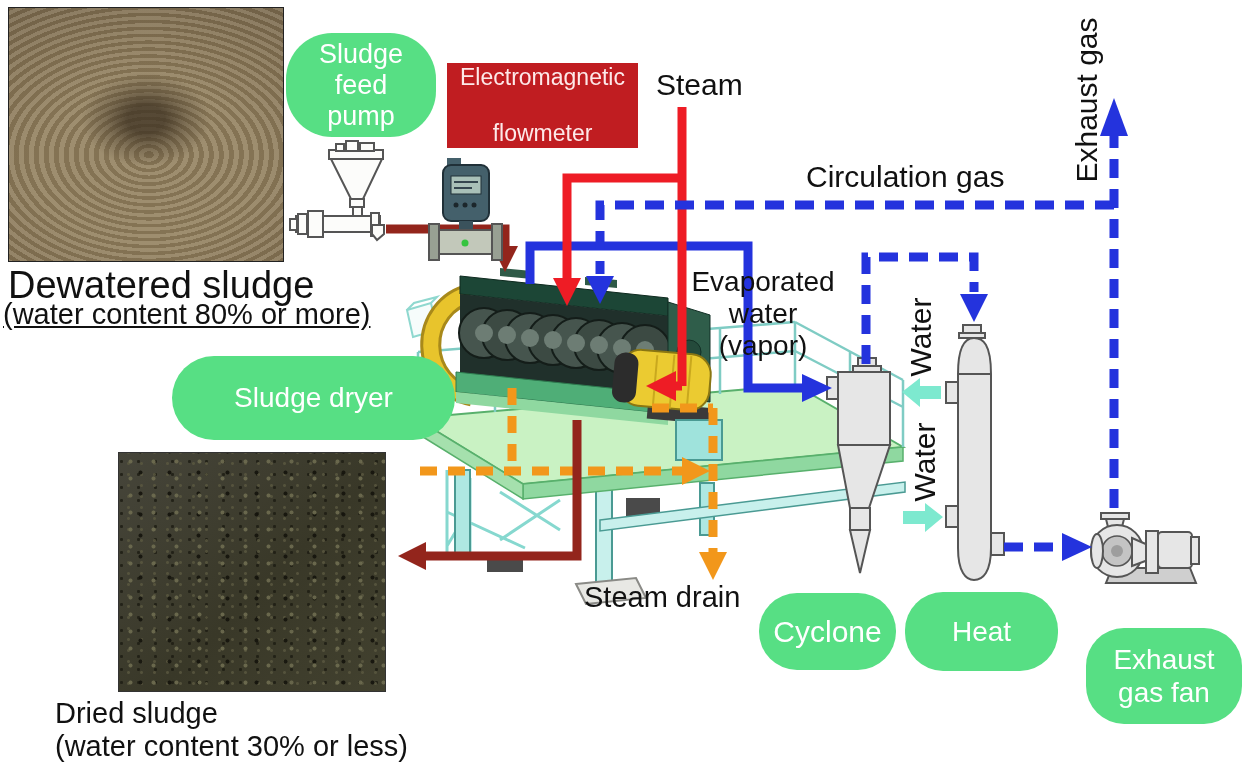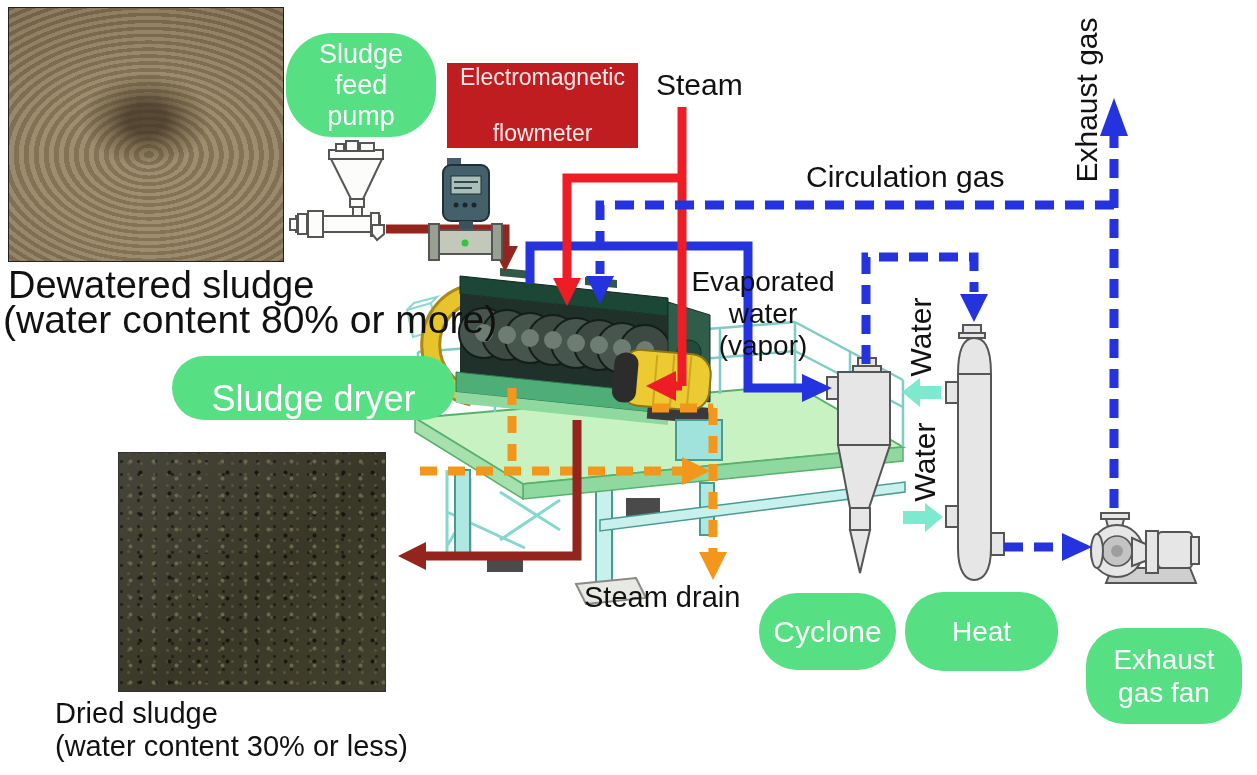--- a/index.html
+++ b/index.html
@@ -228,32 +228,32 @@
     <polygon class="fm" points="398,556 426,542 426,570"></polygon>
 
     <polygon class="fc" points="941,386 920,386 920,378 902,392 920,407 920,399 941,399"></polygon>
     <polygon class="fc" points="903,511 925,511 925,503 943,517 925,532 925,524 903,524"></polygon>
   </svg>
 
   <div class="photo photo-dewatered"></div>
   <div class="photo photo-dried"></div>
 
   <div class="lbl" style="left:8px;top:264px;font-size:38px;text-align:right;">Dewatered sludge</div>
-  <div class="lbl" style="left:3px;top:298px;font-size:39px;">(water content 80% or more)</div>
+  <div class="lbl" style="left:3px;top:298px;font-size:29px;text-decoration:underline;">(water content 80% or more)</div>
   <div class="abs" style="left:55px;top:697px;width:430px;">
     <div style="font-size:29px;">Dried sludge</div>
     <div style="font-size:29px;">(water content 30% or less)</div>
   </div>
 
   <div class="pill" style="left:286px;top:33px;width:150px;height:104px;border-radius:46px;font-size:27px;line-height:31px;">
     <span>Sludge</span>
     <span>feed</span>
     <span>pump</span>
   </div>
-  <div class="pill" style="left:172px;top:356px;width:283px;height:64px;border-radius:42px;font-size:36px;justify-content:flex-end;">
+  <div class="pill" style="left:172px;top:356px;width:283px;height:84px;border-radius:42px;font-size:28px;">
     <span>Sludge dryer</span>
   </div>
   <div class="pill" style="left:759px;top:593px;width:137px;height:77px;border-radius:38px;font-size:30px;">
     <span>Cyclone</span>
   </div>
   <div class="pill" style="left:905px;top:592px;width:153px;height:79px;border-radius:38px;font-size:28px;line-height:33px;">
     <span>Heat</span>
   </div>
   <div class="pill" style="left:1086px;top:628px;width:156px;height:96px;border-radius:38px;font-size:28px;line-height:33px;">
     <span>Exhaust</span>

